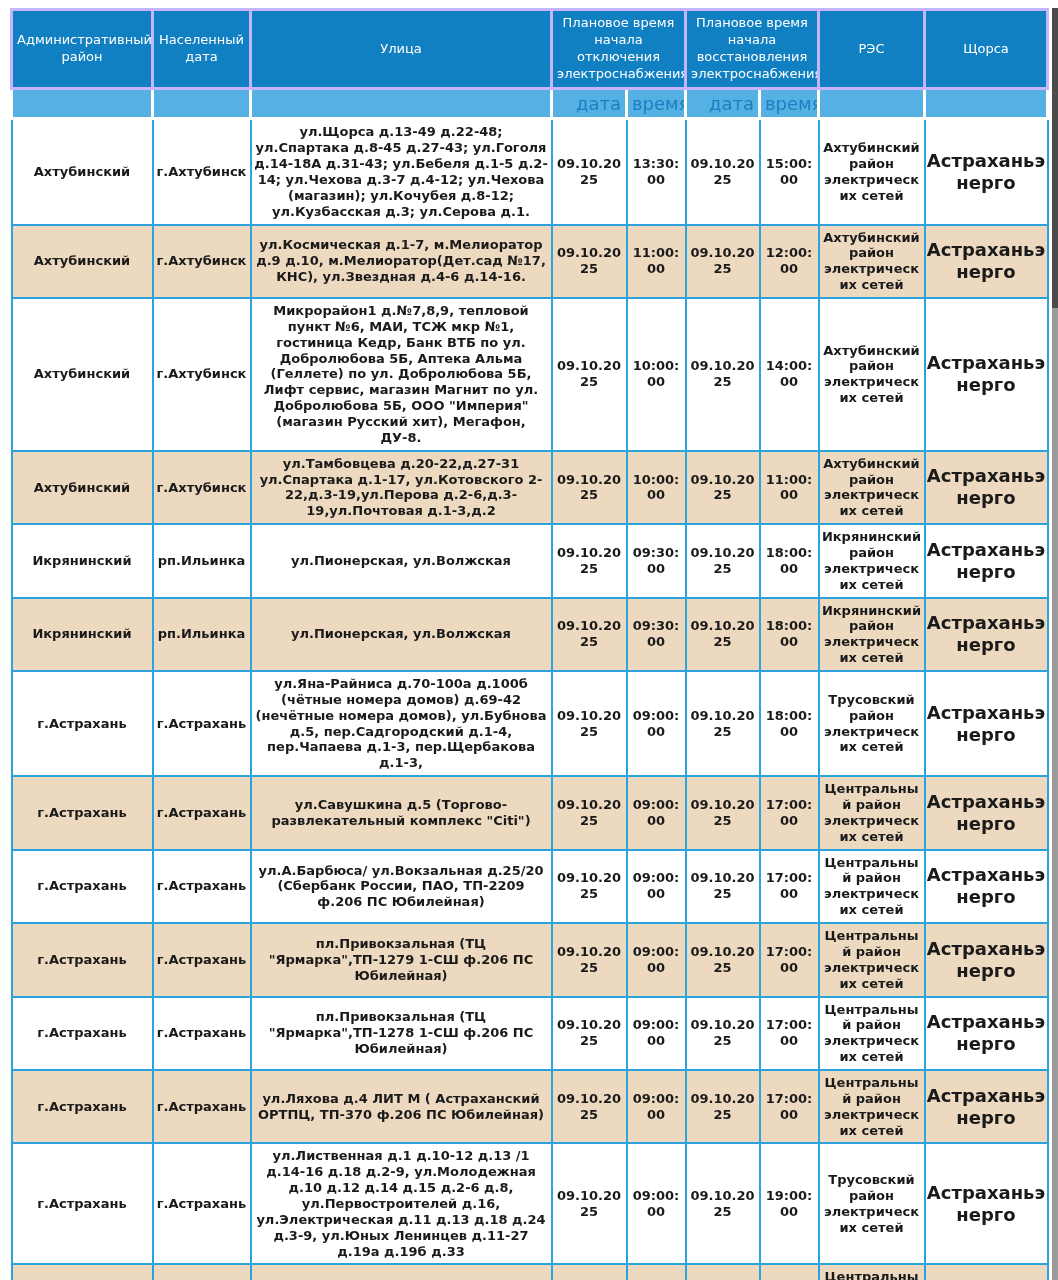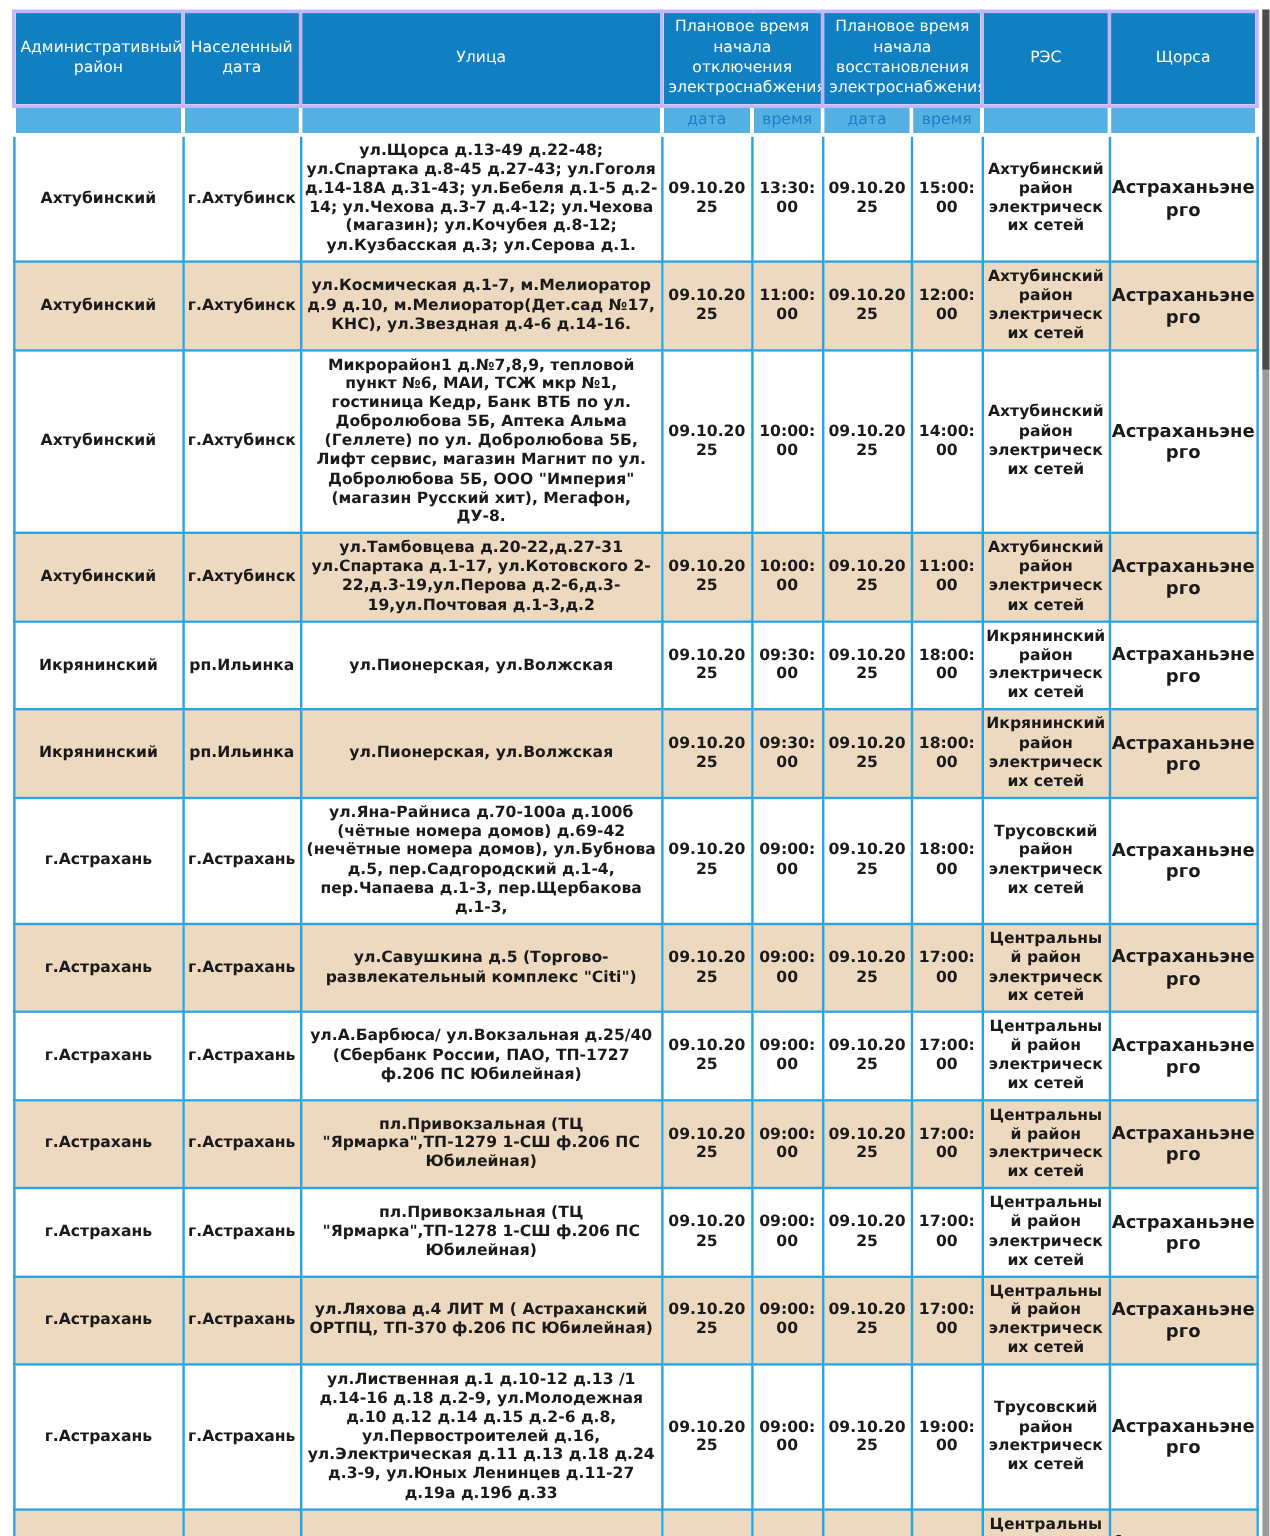--- a/index.html
+++ b/index.html
@@ -24,33 +24,33 @@
   thead th{
     padding:2px 4px;text-align:center;vertical-align:middle;
     font-weight:400;line-height:1.3;overflow:hidden;
   }
   thead th.main{
     background:var(--header-bg);color:#fff;font-size:13px;
     border:3px solid #c4b5fd;height:79px;
   }
   thead th.sub{
     background:var(--subheader-bg);color:var(--subheader-text);
-    font-size:13px;border:3px solid #ffffff;height:24px;
+    font-size:18px;border:3px solid #ffffff;height:24px;text-align:right;
   }
   tbody td{
     border:2px solid var(--border);
     background:#ffffff;
     color:var(--text);
     font-size:13px;font-weight:600;line-height:1.22;
     text-align:center;vertical-align:middle;
     padding:4px 2px;height:66px;overflow:hidden;
     word-wrap:break-word;
   }
   tbody td.res-cell{font-size:13px;padding:4px 2px;}
-  tbody td.branch-cell{font-size:15px;padding:4px 0;}
+  tbody td.branch-cell{font-size:18px;padding:4px 0;}
   tr.shaded td{background:var(--row-shaded);}
   .scrollbar{
     position:absolute;top:0;right:0;width:6px;height:1280px;
     background:#9b9b9b;
   }
   .scrollbar .thumb{
     position:absolute;top:0;left:0;width:6px;height:300px;
     background:#4b4b4b;
   }
 </style>
@@ -178,21 +178,21 @@
     <td>09.10.2025</td>
     <td>09:00:00</td>
     <td>09.10.2025</td>
     <td>17:00:00</td>
     <td class="res-cell">Центральный район электрических сетей</td>
     <td class="branch-cell">Астраханьэнерго</td>
   </tr>
         <tr>
     <td>г.Астрахань</td>
     <td>г.Астрахань</td>
-    <td>ул.А.Барбюса/ ул.Вокзальная д.25/40 (Сбербанк России, ПАО, ТП-1727 ф.206 ПС Юбилейная)</td>
+    <td>ул.А.Барбюса/ ул.Вокзальная д.25/20 (Сбербанк России, ПАО, ТП-2209 ф.206 ПС Юбилейная)</td>
     <td>09.10.2025</td>
     <td>09:00:00</td>
     <td>09.10.2025</td>
     <td>17:00:00</td>
     <td class="res-cell">Центральный район электрических сетей</td>
     <td class="branch-cell">Астраханьэнерго</td>
   </tr>
         <tr class="shaded">
     <td>г.Астрахань</td>
     <td>г.Астрахань</td>

